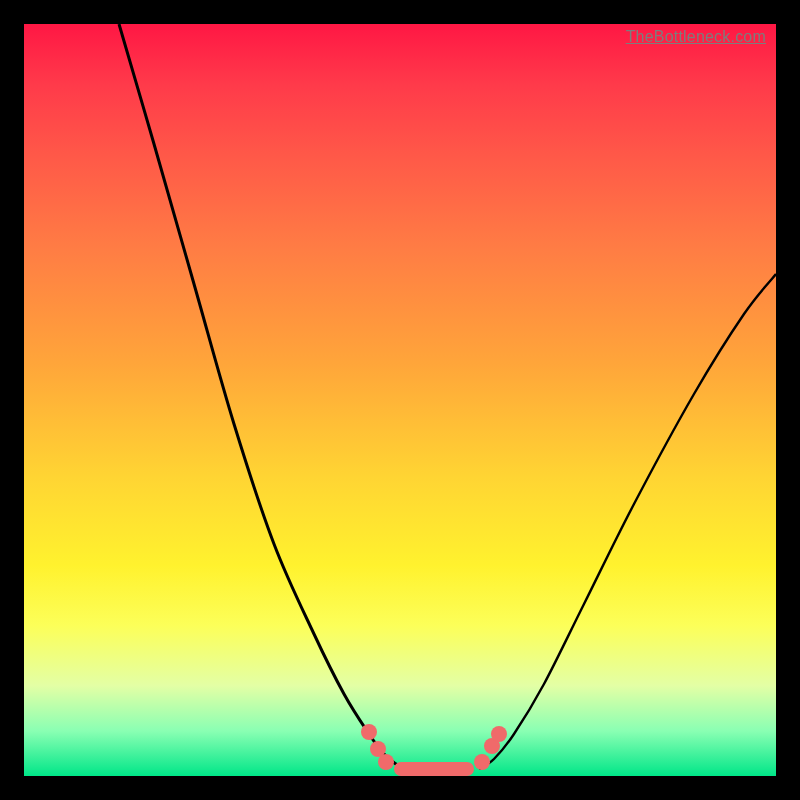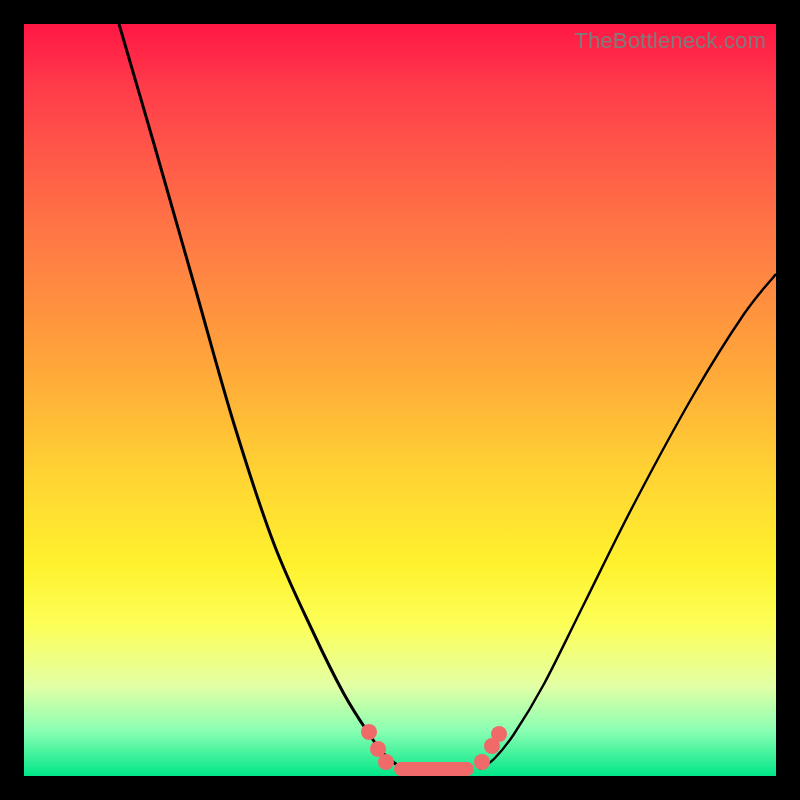--- a/index.html
+++ b/index.html
@@ -30,24 +30,25 @@
       #e3ffa5 88%,
       #8affb3 94%,
       #00e688 100%
     );
   }
   .watermark {
     position: absolute;
     top: 4px;
     right: 10px;
     color: #7d7d7d;
-    font-size: 22px;
+    font-size: 16px;
     font-weight: 500;
     letter-spacing: 0.2px;
     z-index: 10;
+    text-decoration: underline;
   }
   svg.curves {
     position: absolute;
     left: 0;
     top: 0;
     width: 752px;
     height: 752px;
     z-index: 5;
   }
   .dots {

